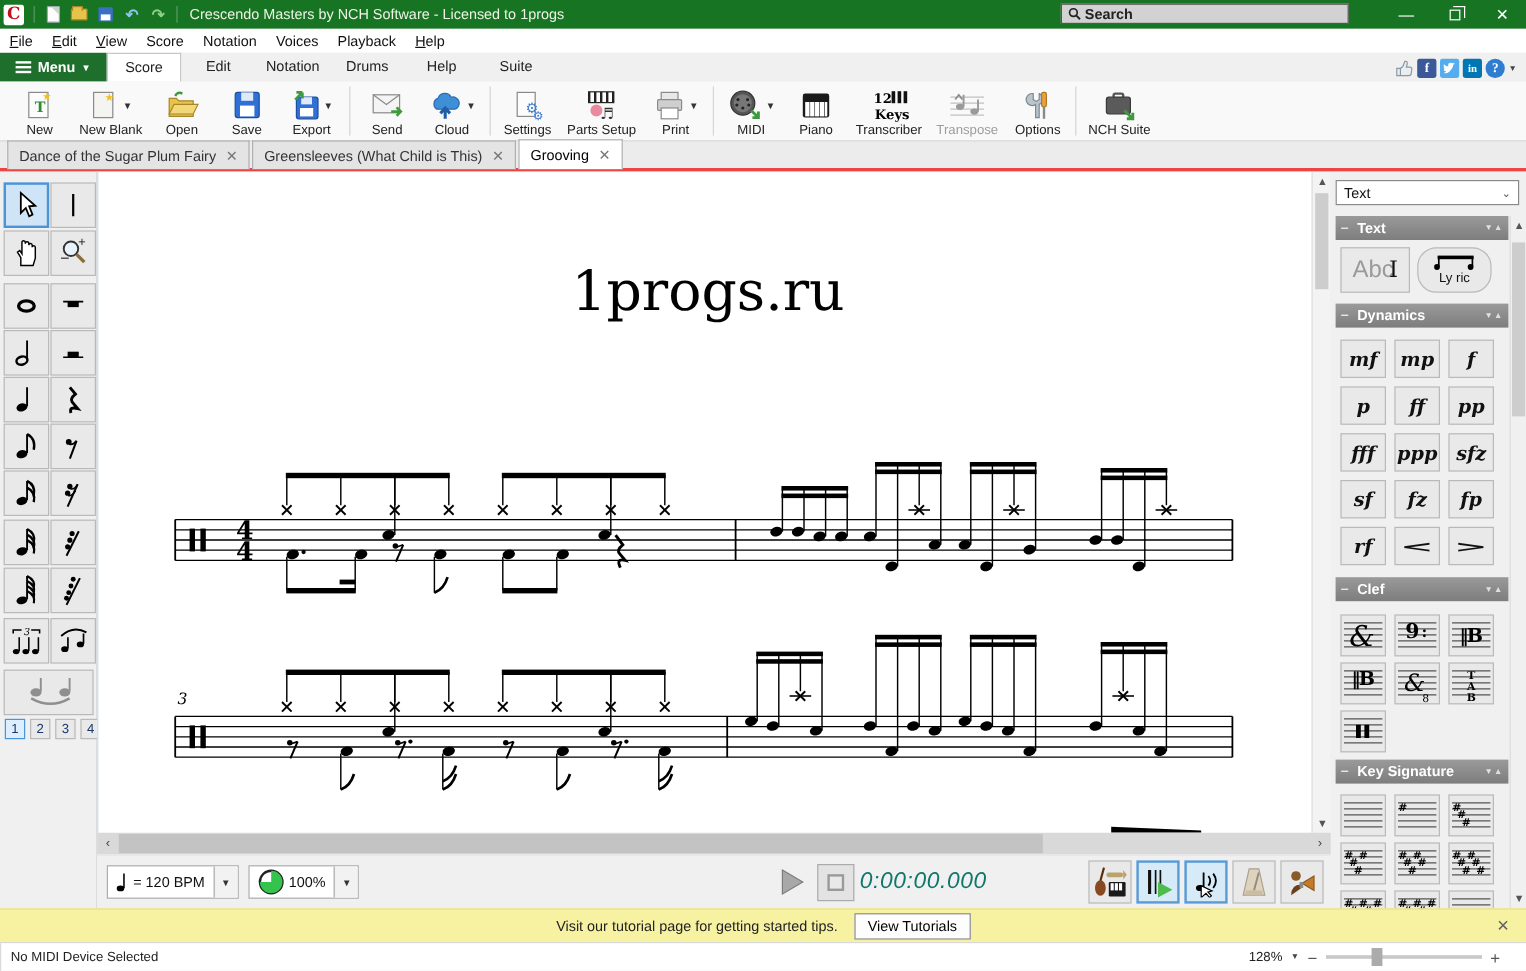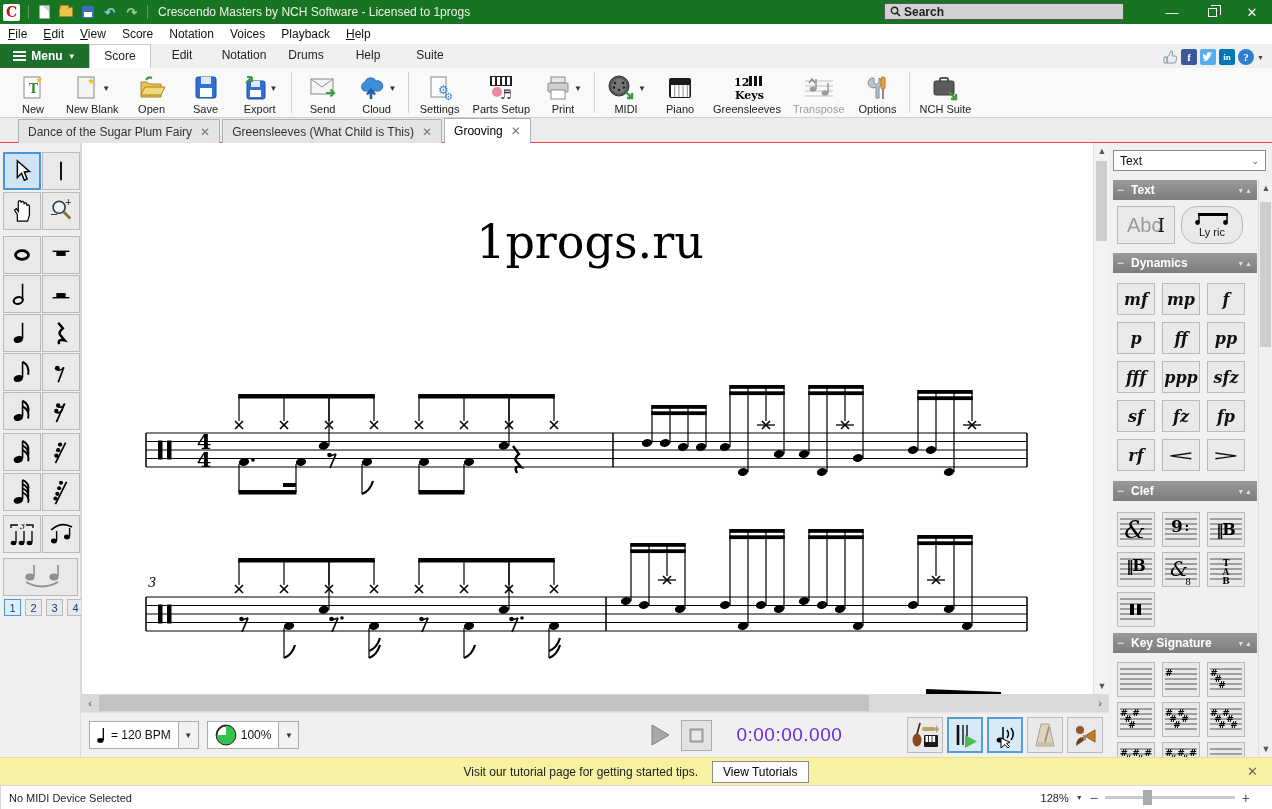--- a/index.html
+++ b/index.html
@@ -50,22 +50,22 @@
   #toolbar { left:0; top:68px; width:1272px; height:50px; background:#f9f9f9; border-bottom:1px solid #d0d0d0;
     display:flex; align-items:stretch; padding-left:6px; }
   .tbar-btn { display:flex; flex-direction:column; align-items:center; justify-content:flex-end;
     min-width:54px; padding:3px 6px 2px; font-size:11px; color:#222; }
   .tbar-btn .ic { height:30px; display:flex; align-items:center; justify-content:center; gap:2px; }
   .tbar-btn.disabled { color:#9d9d9d; }
   .dd { font-size:8px; color:#333; align-self:center; }
   .tbar-sep { width:1px; background:#d5d5d5; margin:4px 4px; }
 
   
-  #doctabs { left:0; top:118px; width:1272px; height:25px; background:#ececec; border-bottom:1px solid #ef4444;
-    display:flex; align-items:flex-end; padding-left:18px; font-size:12px; }
+  #doctabs { left:0; top:118px; width:1272px; height:25px; background:#ececec; border-bottom:3px solid #ef4444;
+    display:flex; align-items:flex-end; padding-left:6px; font-size:12px; }
   .dtab { display:flex; align-items:center; gap:8px; padding:4px 9px; border:1px solid #b0b0b0; border-bottom:none;
     background:#e4e4e4; color:#333; height:24px; margin-right:2px; position:relative; top:1px; }
   .dtab.active { background:#fff; color:#000; z-index:2; height:25px; }
   .dtab .x { color:#777; font-size:12px; }
 
   
   #main { left:0; top:143px; width:1272px; height:614px; }
 
   
   #palette { left:0; top:0; width:81px; height:614px; background:#f0f0f0; border-right:1px solid #dcdcdc; }
@@ -92,21 +92,21 @@
 
   
   #playbar { left:81px; top:569px; width:1028px; height:45px; background:#f0f0f0; border-top:1px solid #e3e3e3;
     display:flex; align-items:center; }
   .grp { display:flex; align-items:center; height:28px; background:#fff; border:1px solid #ababab; margin-left:8px; font-size:12px; color:#111; }
   .grp .seg { padding:0 7px; display:flex; align-items:center; gap:4px; height:100%; }
   .grp .ddseg { border-left:1px solid #ababab; width:20px; justify-content:center; display:flex; align-items:center; height:100%; font-size:8px; color:#333; background:#f2f2f2; }
   #play-btn, #stop-btn { width:31px; height:31px; display:flex; align-items:center; justify-content:center; }
   #play-btn { margin-left:345px; }
   #stop-btn { background:#e3e3e3; border:1px solid #ababab; margin-left:6px; }
-  #time-display { font-size:19px; color:#6d28d9; margin-left:24px; letter-spacing:0.5px; }
+  #time-display { font-size:19px; color:#0f766e; margin-left:4px; letter-spacing:0.5px;font-style:italic; }
   #play-icons { margin-left:auto; display:flex; gap:4px; margin-right:6px; }
   .pic { width:36px; height:36px; background:#e9e9e9; border:1px solid #b9b9b9; display:flex; align-items:center; justify-content:center; }
   .pic.on { background:#d6eaf8; border:2px solid #5b9bd5; }
 
   
   #rightpanel { left:1109px; top:0; width:163px; height:614px; background:#f0f0f0; overflow:hidden; }
   #panel-select { position:absolute; left:4px; top:7px; width:153px; height:21px; background:#fff; border:1px solid #8a8a8a;
     font-size:12px; display:flex; align-items:center; padding:0 6px; justify-content:space-between; color:#111; }
   .sect-head { position:absolute; left:4px; width:144px; height:20px; background:linear-gradient(#9a9a9a,#7d7d7d);
     color:#fff; font-size:12px; font-weight:bold; display:flex; align-items:center; padding:0 4px; gap:7px; }
@@ -364,21 +364,21 @@
     <div class="tbar-btn">
       <div class="ic">
           <svg width="40" height="28" viewBox="0 0 40 28">
             <text x="7" y="12" font-size="11" font-weight="bold" fill="#000" font-family="Liberation Sans">12</text>
             <rect x="22" y="2" width="3" height="10" fill="#111"></rect>
             <rect x="27" y="2" width="3" height="10" fill="#111"></rect>
             <rect x="32" y="2" width="3" height="10" fill="#111"></rect>
             <text x="8" y="25" font-size="11" font-weight="bold" fill="#000" font-family="Liberation Sans">Keys</text>
           </svg>
         </div>
-      <span>Greensleeves</span>
+      <span>Transcriber</span>
     </div>
     <div class="tbar-btn disabled">
       <div class="ic">
           <svg width="34" height="26" viewBox="0 0 34 26">
             <line x1="3" y1="6" x2="31" y2="6" stroke="#c0c0c0"></line>
             <line x1="3" y1="11" x2="31" y2="11" stroke="#c0c0c0"></line>
             <line x1="3" y1="16" x2="31" y2="16" stroke="#c0c0c0"></line>
             <line x1="3" y1="21" x2="31" y2="21" stroke="#c0c0c0"></line>
             <ellipse cx="11" cy="14" rx="3.4" ry="2.6" fill="#9a9a9a"></ellipse>
             <line x1="14" y1="14" x2="14" y2="4" stroke="#9a9a9a" stroke-width="1.6"></line>

